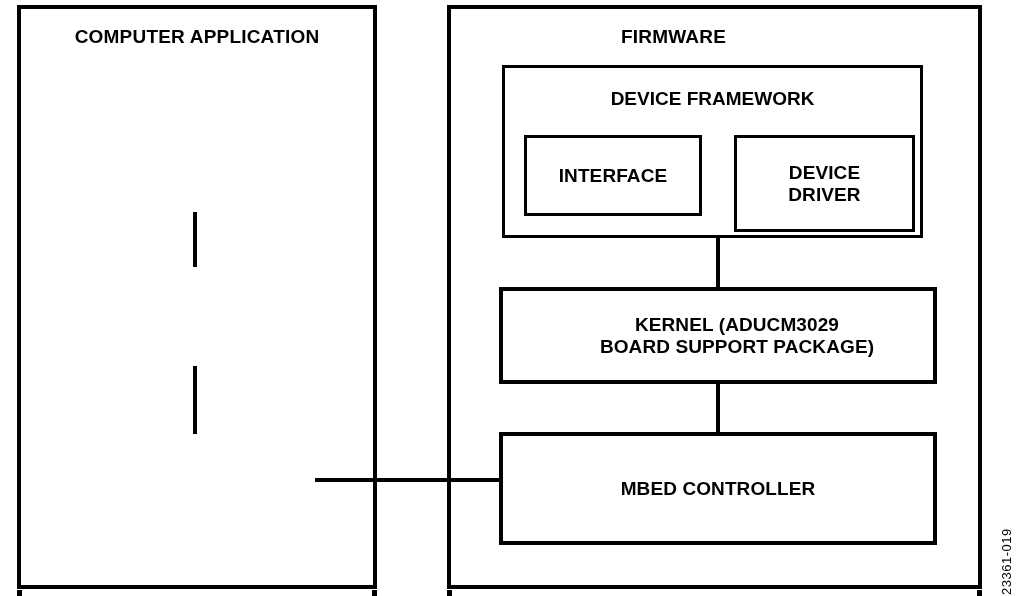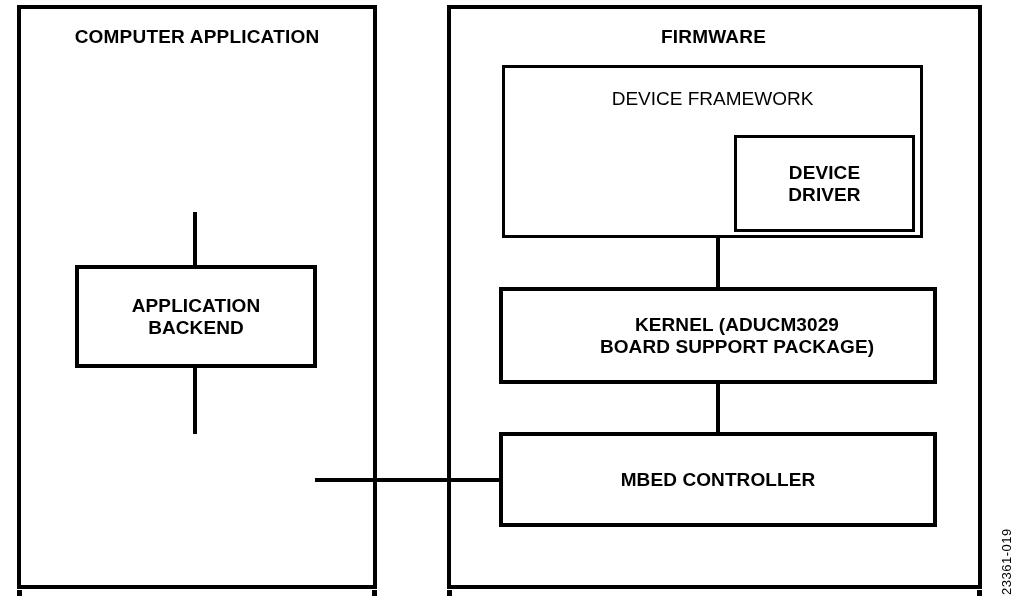--- a/index.html
+++ b/index.html
@@ -53,21 +53,21 @@
   .box-label {
     font-weight: bold;
     font-size: 19px;
     line-height: 1.14;
     letter-spacing: 0.1px;
     white-space: pre-line;
     padding: 0 4px;
   }
   .group-label {
     position: absolute;
-    font-weight: normal;
+    font-weight: bold;
     font-size: 19px;
     text-align: center;
     white-space: nowrap;
     line-height: 1;
   }
   .connector {
     position: absolute;
     background: #000000;
   }
   .conn-v { width: 4px; }
@@ -91,49 +91,48 @@
 </head>
 <body>
 
 <div id="stage">
 
   <div class="panel" style="left:7px; top:5px; width:360px; height:584px;"></div>
 
   <div class="panel-title" style="left:7px; top:27px; width:360px;">COMPUTER APPLICATION</div>
 
 
-  <div class="box" style="left:65px; top:265px; width:242px; height:103px;">
-    <span class="box-label">APPLICATION
-BACKEND</span>
-  </div>
 
 
   <div class="connector conn-v" style="left:183px; top:212px; height:55px;"></div>
   <div class="connector conn-v" style="left:183px; top:366px; height:68px;"></div>
 
   <div class="panel" style="left:437px; top:5px; width:535px; height:584px;"></div>
 
-  <div class="panel-title" style="left:437px; top:27px; width:453px;margin-left:40px;">FIRMWARE</div>
+  <div class="panel-title" style="left:437px; top:27px; width:453px;">FIRMWARE</div>
 
   <div class="box thin" style="left:492px; top:65px; width:421px; height:173px;"></div>
 
   <div class="group-label" style="left:492px; top:89px; width:421px;">DEVICE FRAMEWORK</div>
 
+  <div class="box thin" style="left:514px; top:135px; width:178px; height:81px;">
+    <span class="box-label">INTERFACE</span>
+  </div>
 
   <div class="box thin" style="left:724px; top:135px; width:181px; height:97px;">
     <span class="box-label">DEVICE
 DRIVER</span>
   </div>
 
   <div class="box" style="left:489px; top:287px; width:438px; height:97px;padding-left:38px;">
     <span class="box-label">KERNEL (ADUCM3029
 BOARD SUPPORT PACKAGE)</span>
   </div>
 
-  <div class="box" style="left:489px; top:432px; width:438px; height:95px;">
+  <div class="box" style="left:489px; top:432px; width:438px; height:113px;">
     <span class="box-label">MBED CONTROLLER</span>
   </div>
 
   <div class="connector conn-v" style="left:706px; top:236px; height:53px;"></div>
   <div class="connector conn-v" style="left:706px; top:382px; height:52px;"></div>
 
   <div class="connector conn-h" style="left:305px; top:478px; width:186px;"></div>
 
   <div class="tick" style="left:7px; top:590px;"></div>
   <div class="tick" style="left:362px; top:590px;"></div>

